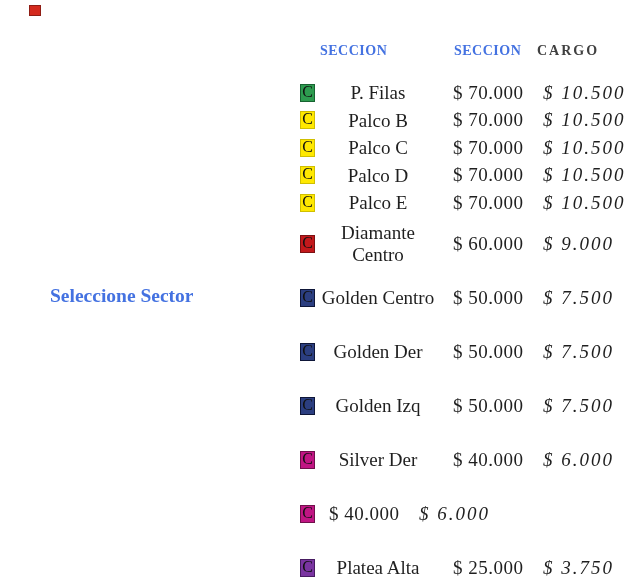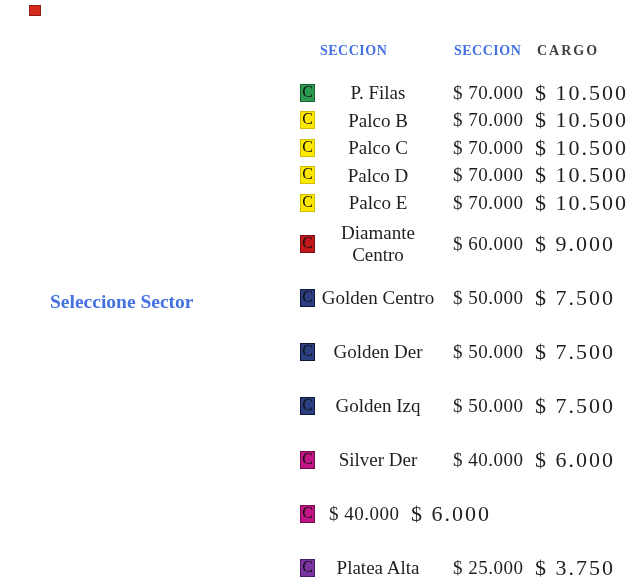--- a/index.html
+++ b/index.html
@@ -7,21 +7,21 @@
     width:640px;height:586px;position:relative;overflow:hidden;
     background:#ffffff;
     font-family:"Liberation Serif","DejaVu Serif",serif;
     color:#1f1f1f;
   }
   .broken-img{
     position:absolute;left:29px;top:5px;width:10px;height:9px;
     border:1px solid #8f1d15;background:#d42a1e;
   }
   .sector-label{
-    position:absolute;left:50px;top:291px;
+    position:absolute;left:50px;top:285px;
     font-size:19.5px;font-weight:bold;white-space:nowrap;
   }
   .blue{color:#4472e1;}
   .hdr{
     position:absolute;top:43px;font-size:14px;font-weight:bold;
     letter-spacing:0.5px;white-space:nowrap;
   }
   .hdr-seccion{left:320px;}
   .hdr-precio{left:454px;}
   .hdr-cargo{left:537px;letter-spacing:2px;}
@@ -40,22 +40,22 @@
   }
   .label{
     width:122px;margin-left:2px;flex:none;
     font-size:19px;line-height:1.13;text-align:center;
   }
   .precio{
     width:78px;margin-left:14px;flex:none;
     font-size:19px;letter-spacing:0.5px;white-space:nowrap;
   }
   .cargo{
-    margin-left:4px;flex:none;
-    font-size:22px;letter-spacing:2px;white-space:nowrap;
+    margin-left:12px;flex:none;
+    font-size:19px;letter-spacing:2px;white-space:nowrap;font-style:italic;
   }
 </style>
 </head>
 <body style="background: rgb(255, 255, 255); color: rgb(31, 31, 31);">
 
 <div class="broken-img" style="background: rgb(212, 42, 30);"></div>
 
 <div class="sector-label blue" style="color: rgb(68, 114, 225);">Seleccione Sector</div>
 
 <div class="hdr hdr-seccion blue" style="color: rgb(68, 114, 225);">SECCION</div>

